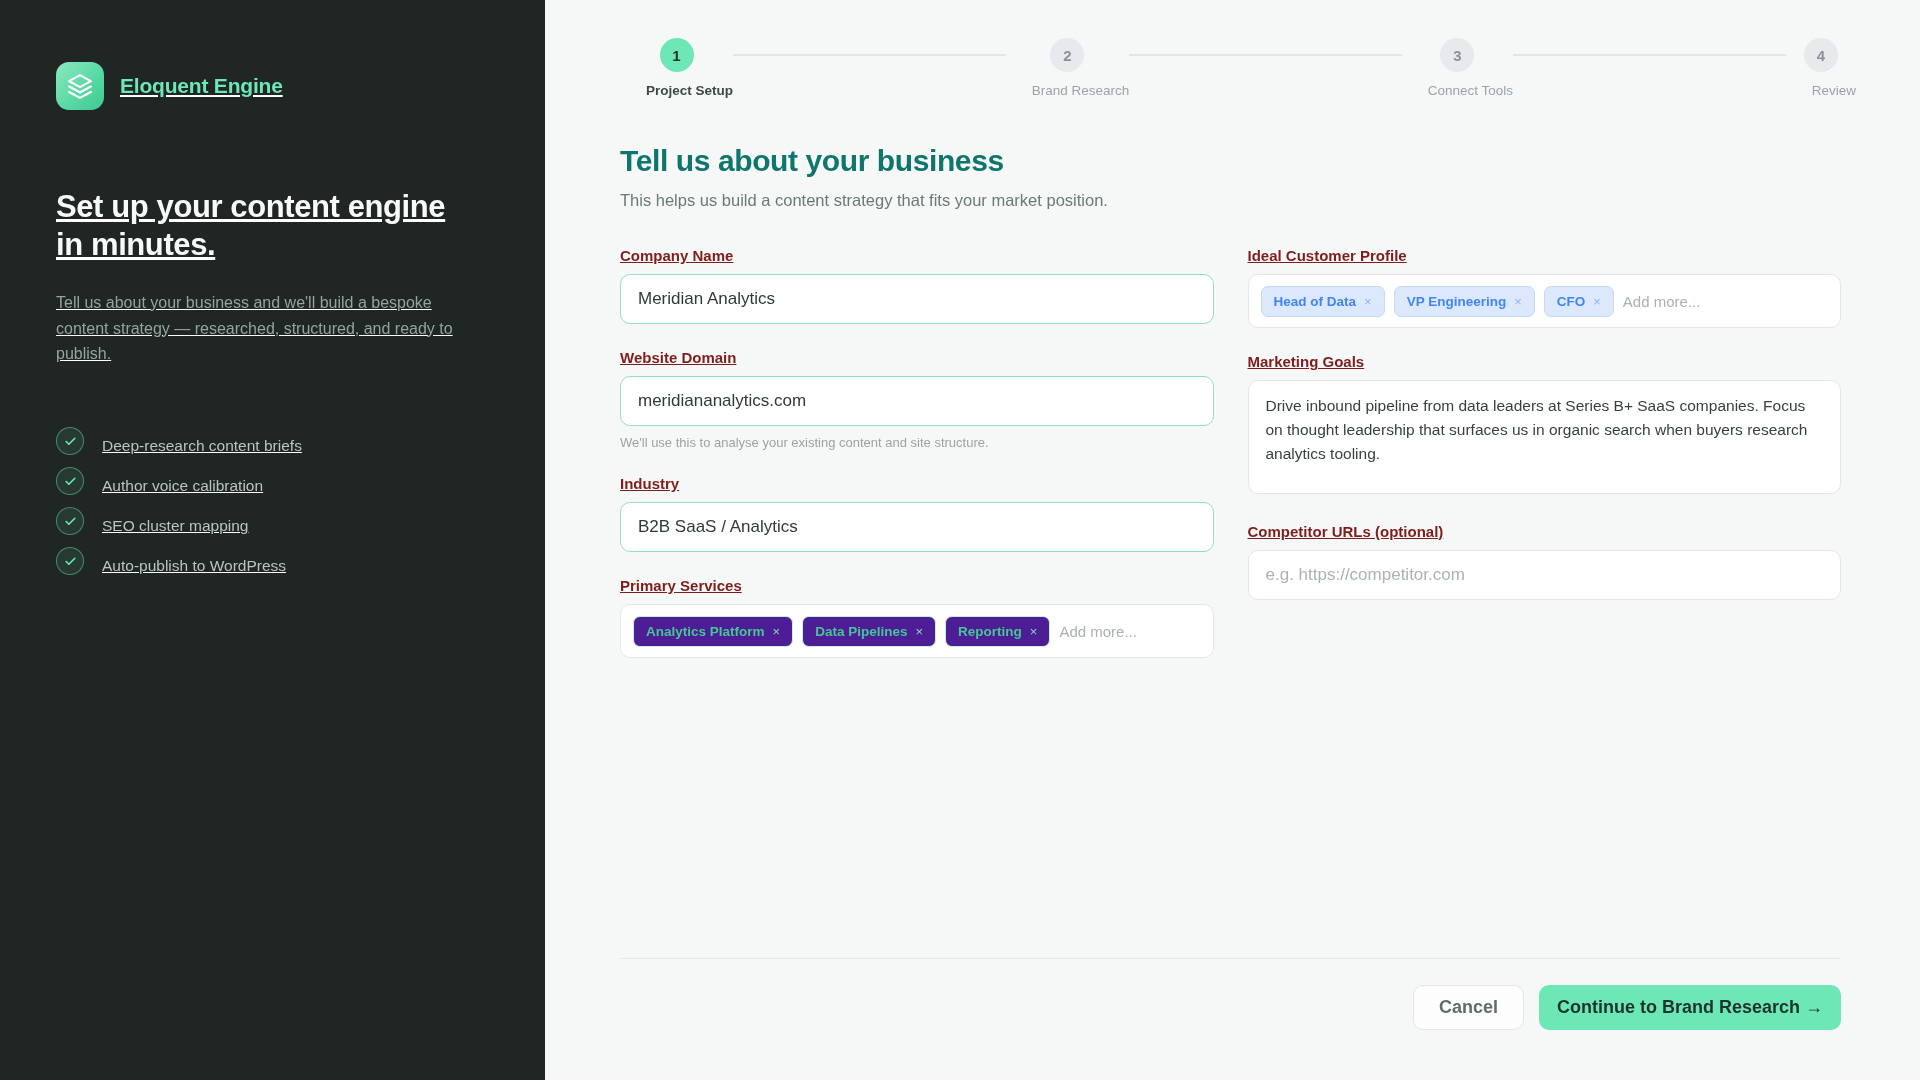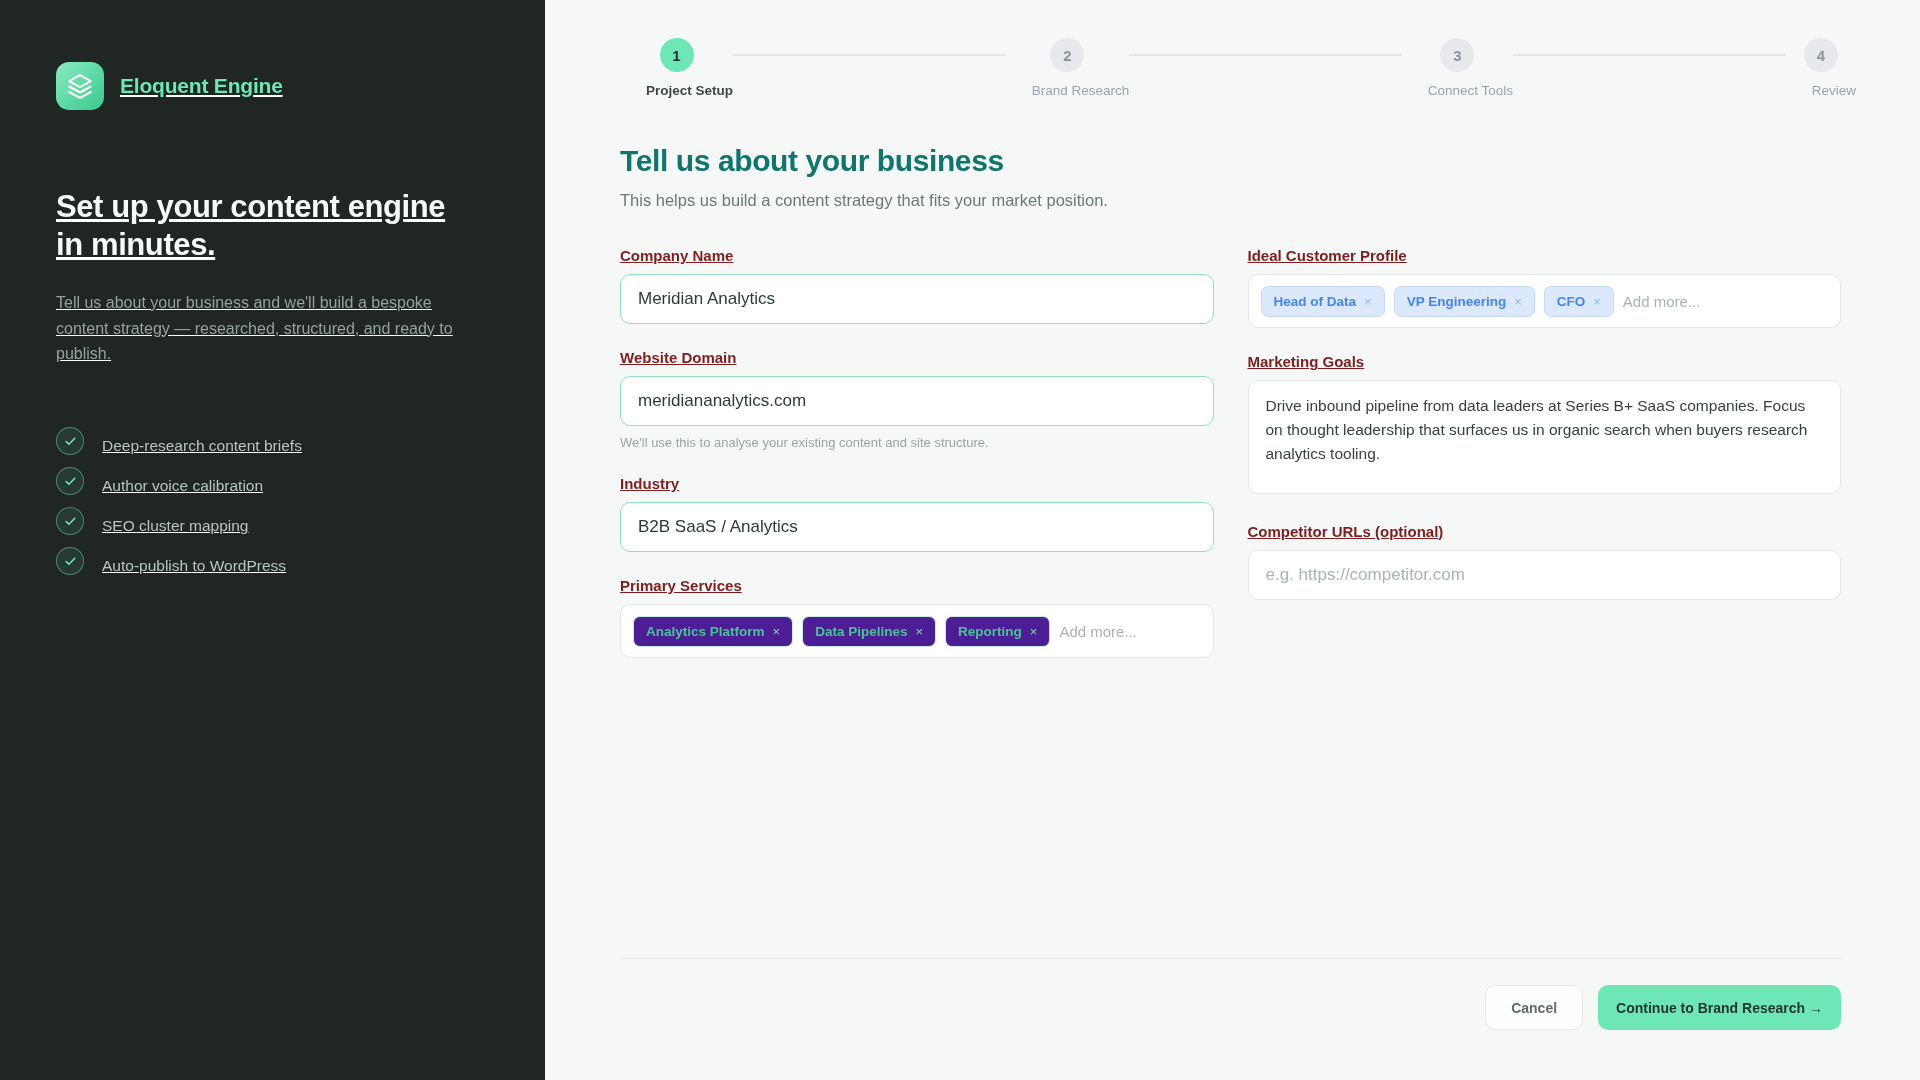--- a/index.html
+++ b/index.html
@@ -106,21 +106,21 @@
     height:114px;
   }
 
   
   .footer {
     margin-top:auto; width:1221px;
     border-top:1px solid #e6e9e8; padding-top:26px;
     display:flex; justify-content:flex-end; gap:15px;
   }
   .btn {
-    height:45px; border-radius:10px; font-size:14px; font-weight:700;
+    height:45px; border-radius:10px; font-size:18px; font-weight:700;
     display:flex; align-items:center; justify-content:center;
     cursor:pointer; font-family:"Liberation Sans", sans-serif; border:none;
   }
   .btn-cancel { background:#fdfdfd; border:1px solid #e3e7e5; color:#5f6d68; padding:0 25px; font-weight:600; }
   .btn-continue { background:#6ee7b7; color:#1e332a; padding:0 18px; }
 </style>
 </head>
 <body>
 
 <aside class="sidebar">

